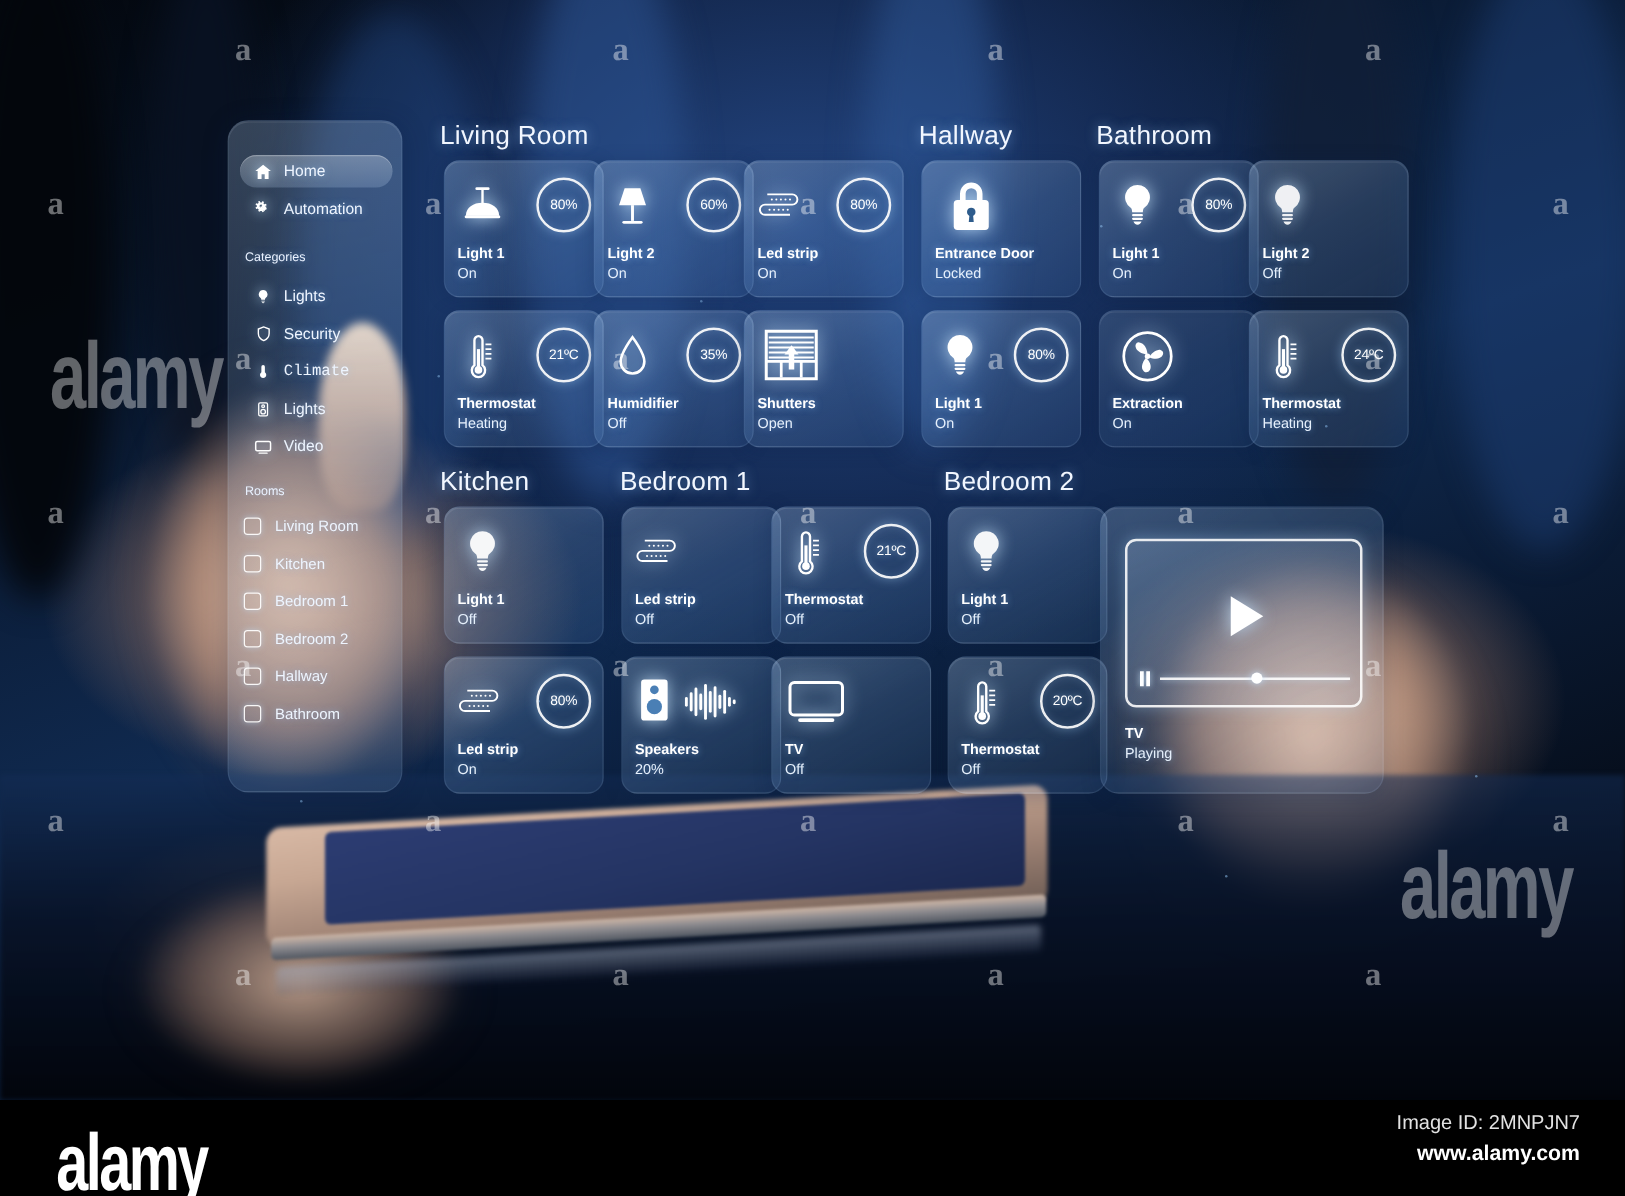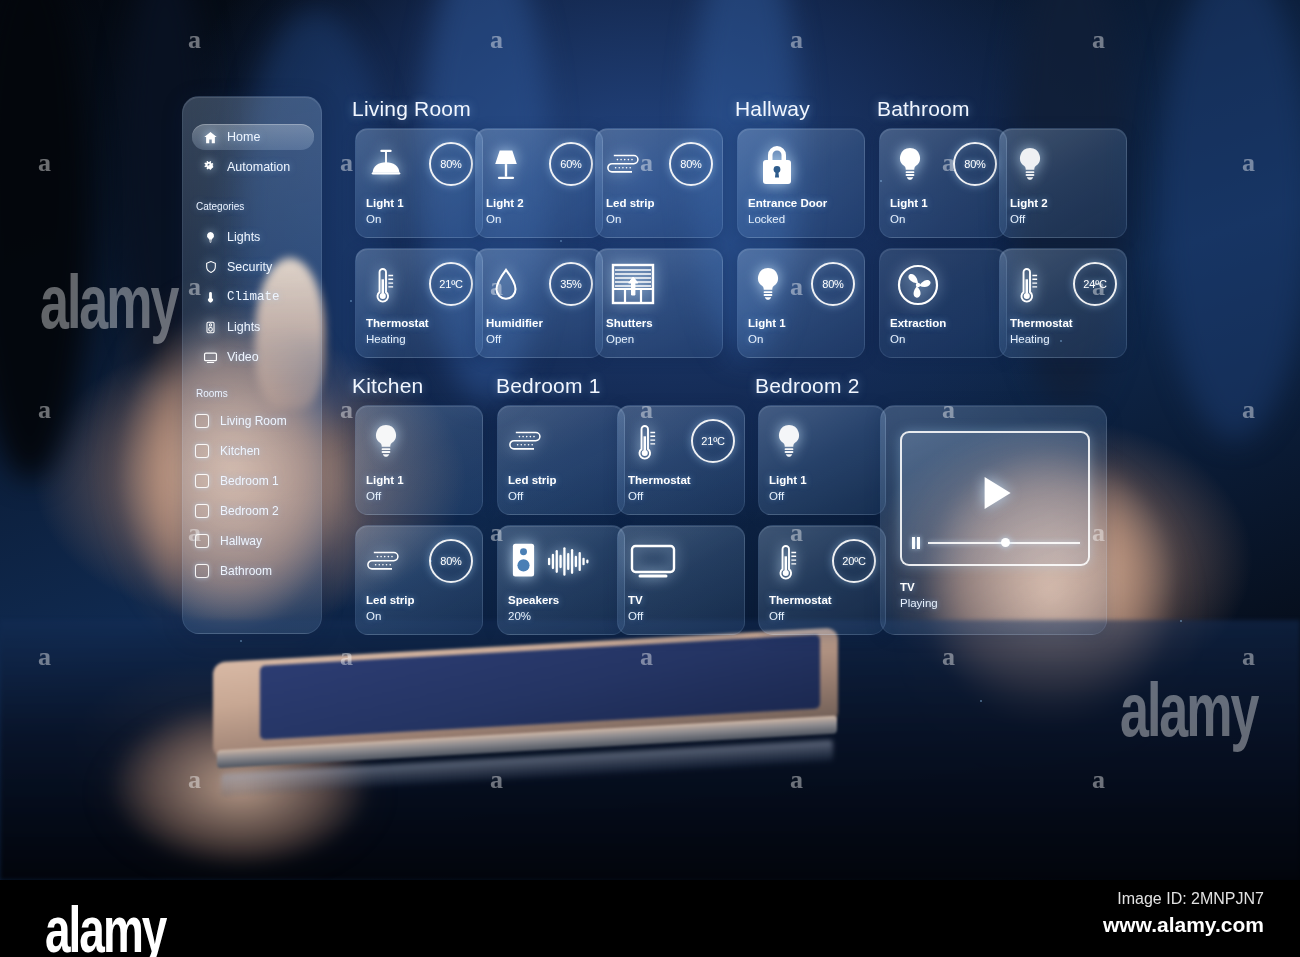--- a/index.html
+++ b/index.html
@@ -192,21 +192,21 @@
     letter-spacing:-2px; transform:scaleY(1.45); pointer-events:none;
   }
   
   #footer { position:absolute; left:0; top:880px; width:1300px; height:77px; background:#000; }
   #flogo {
     position:absolute; left:45px; top:12px; color:#fff; font-size:46px; font-weight:700;
     letter-spacing:-2px; transform:scaleY(1.4); transform-origin:left top;
     font-family:"Liberation Sans", sans-serif;
   }
   #fid { position:absolute; right:36px; top:10px; color:#e2e2e2; font-size:16px; }
-  #furl { position:absolute; right:36px; top:33px; color:#fff; font-size:21px; font-weight:700; }
+  #furl { position:absolute; right:36px; top:33px; color:#fff; font-size:17px; font-weight:700; }
 </style>
 </head>
 <body>
 
 <div id="stage">
 
   <div id="photo">
     <div class="shirtfold" style="left:120px;  top:-40px;  width:90px;  height:420px; background:rgba(9,18,34,0.9);"></div>
     <div class="shirtfold" style="left:420px;  top:-60px;  width:130px; height:460px; background:rgba(46,86,150,0.55);"></div>
     <div class="shirtfold" style="left:690px;  top:-70px;  width:110px; height:430px; background:rgba(52,96,162,0.45);"></div>

